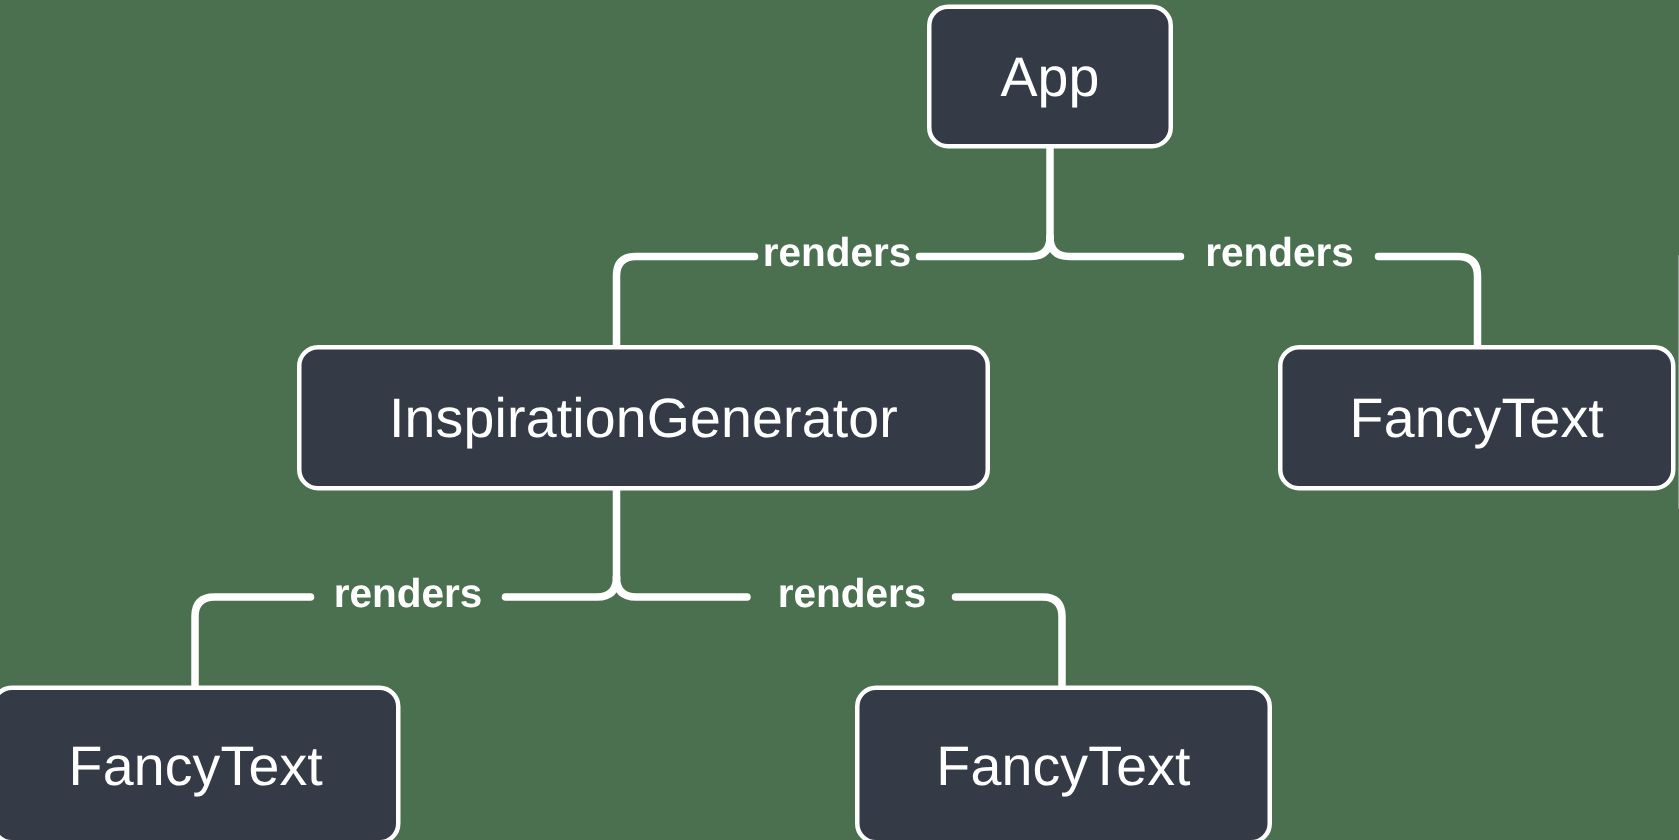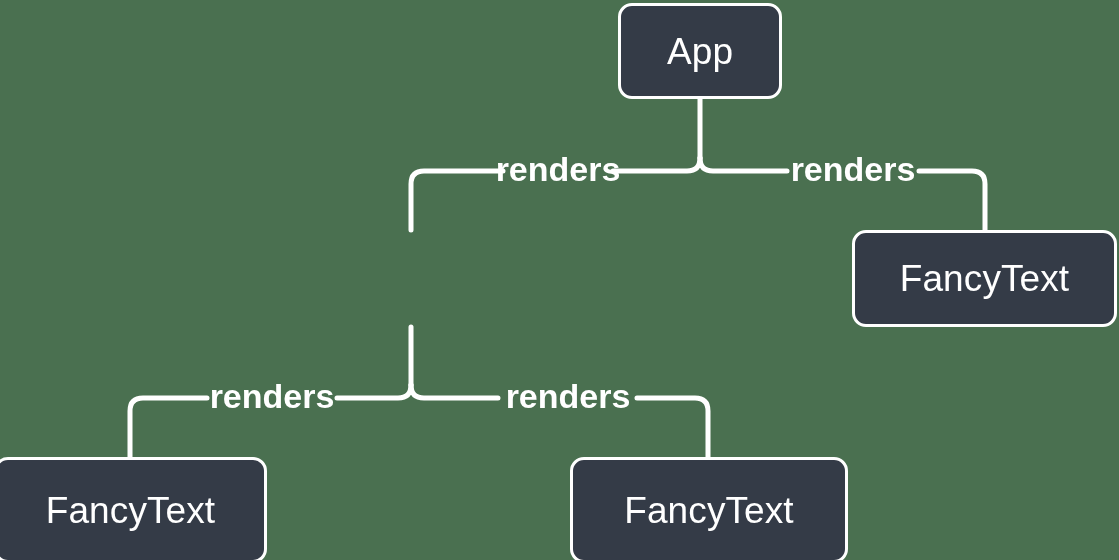--- a/index.html
+++ b/index.html
@@ -41,21 +41,21 @@
     font-size: 37px;
     line-height: 1;
     letter-spacing: 0.1px;
     white-space: nowrap;
     color: #ffffff;
   }
   .edge-label {
     position: absolute;
     z-index: 3;
     color: #ffffff;
-    font-size: 34px;
+    font-size: 27px;
     line-height: 1;
     white-space: nowrap;
     transform: translate(-50%, -50%);
     font-weight: 600;
   }
 </style>
 </head>
 <body>
 
 <div id="diagram-root">
@@ -81,20 +81,23 @@
 
   <div class="edge-label" style="left:558px; top:169px;">renders</div>
   <div class="edge-label" style="left:853px; top:169px;">renders</div>
   <div class="edge-label" style="left:272px; top:396px;">renders</div>
   <div class="edge-label" style="left:568px; top:396px;">renders</div>
 
   <div class="node" style="left:618px; top:3px; width:164px; height:96px;">
     <span class="node-label">App</span>
   </div>
 
+  <div class="node" style="left:198px; top:230px; width:462px; height:97px;">
+    <span class="node-label">InspirationGenerator</span>
+  </div>
 
   <div class="node" style="left:852px; top:230px; width:265px; height:97px;">
     <span class="node-label">FancyText</span>
   </div>
 
   <div class="node" style="left:-6px; top:457px; width:273px; height:106px;">
     <span class="node-label">FancyText</span>
   </div>
 
   <div class="node" style="left:570px; top:457px; width:278px; height:106px;">

